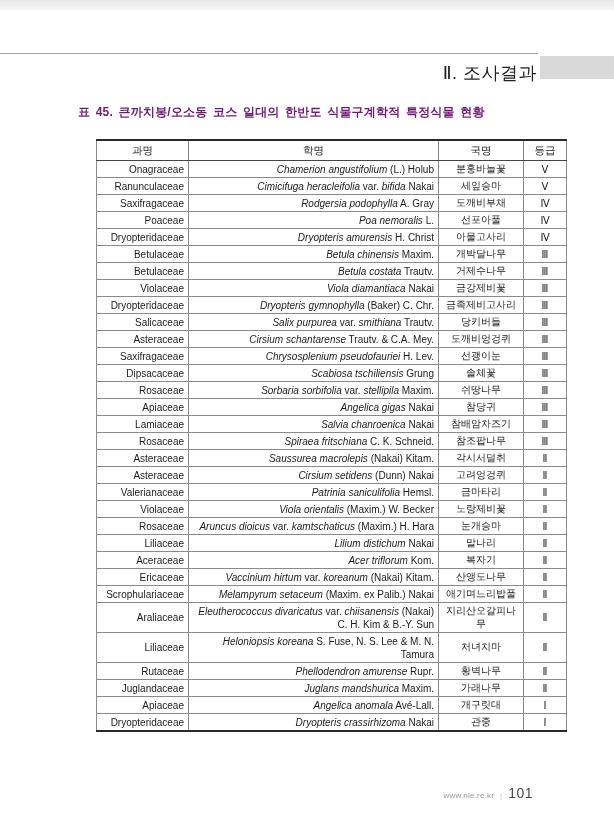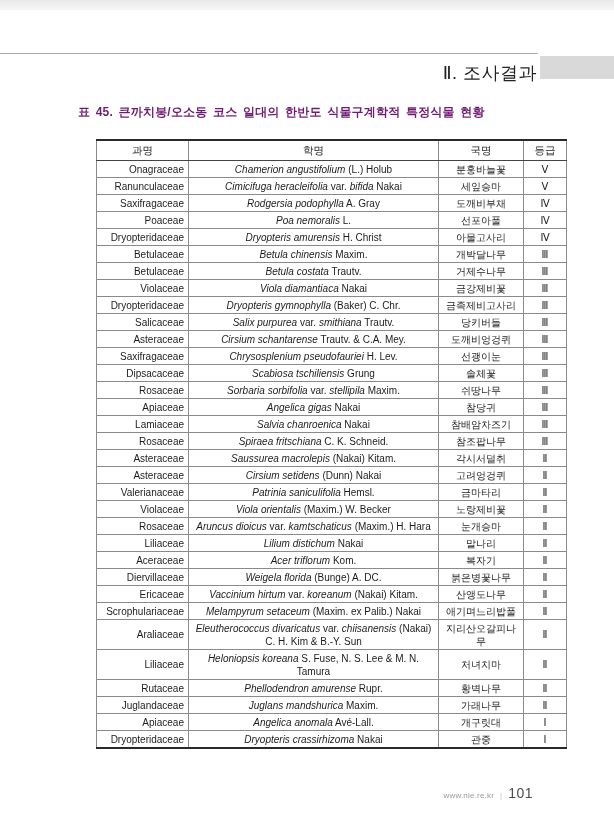--- a/index.html
+++ b/index.html
@@ -55,23 +55,23 @@
     color: #1c1c1c;
   }
   table.plant-table thead th {
     font-weight: normal;
     font-size: 10.5px;
     text-align: center;
     padding: 3px 2px;
     border-bottom: 1px solid #444444;
   }
   td.col-family { text-align: right; padding-left: 12px; }
-  td.col-sci { text-align: center; padding-left: 7px; padding-right: 3px; }
+  td.col-sci { text-align: right; padding-left: 7px; padding-right: 3px; }
   td.col-sci i { font-style: italic; }
-  td.col-kor { text-align: center; }
+  td.col-kor { text-align: center; font-family: Liberation Mono, monospace; }
   td.col-grade {
     text-align: center;
     font-family: "DejaVu Sans", sans-serif;
     font-size: 9.5px;
   }
   col.c-family { width: 92px; }
   col.c-sci { width: 250px; }
   col.c-kor { width: 85px; }
   col.c-grade { width: 43px; }
   .footer {
@@ -249,26 +249,20 @@
         <td class="col-kor">말나리</td>
         <td class="col-grade">Ⅱ</td>
       </tr>
       <tr>
         <td class="col-family">Aceraceae</td>
         <td class="col-sci"><i>Acer triflorum</i><span> Kom.</span></td>
         <td class="col-kor">복자기</td>
         <td class="col-grade">Ⅱ</td>
       </tr>
       <tr>
-        <td class="col-family">Diervillaceae</td>
-        <td class="col-sci"><i>Weigela florida</i><span> (Bunge) A. DC.</span></td>
-        <td class="col-kor">붉은병꽃나무</td>
-        <td class="col-grade">Ⅱ</td>
-      </tr>
-      <tr>
         <td class="col-family">Ericaceae</td>
         <td class="col-sci"><i>Vaccinium hirtum</i><span> var. </span><i>koreanum</i><span> (Nakai) Kitam.</span></td>
         <td class="col-kor">산앵도나무</td>
         <td class="col-grade">Ⅱ</td>
       </tr>
       <tr>
         <td class="col-family">Scrophulariaceae</td>
         <td class="col-sci"><i>Melampyrum setaceum</i><span> (Maxim. ex Palib.) Nakai</span></td>
         <td class="col-kor">애기며느리밥풀</td>
         <td class="col-grade">Ⅱ</td>

